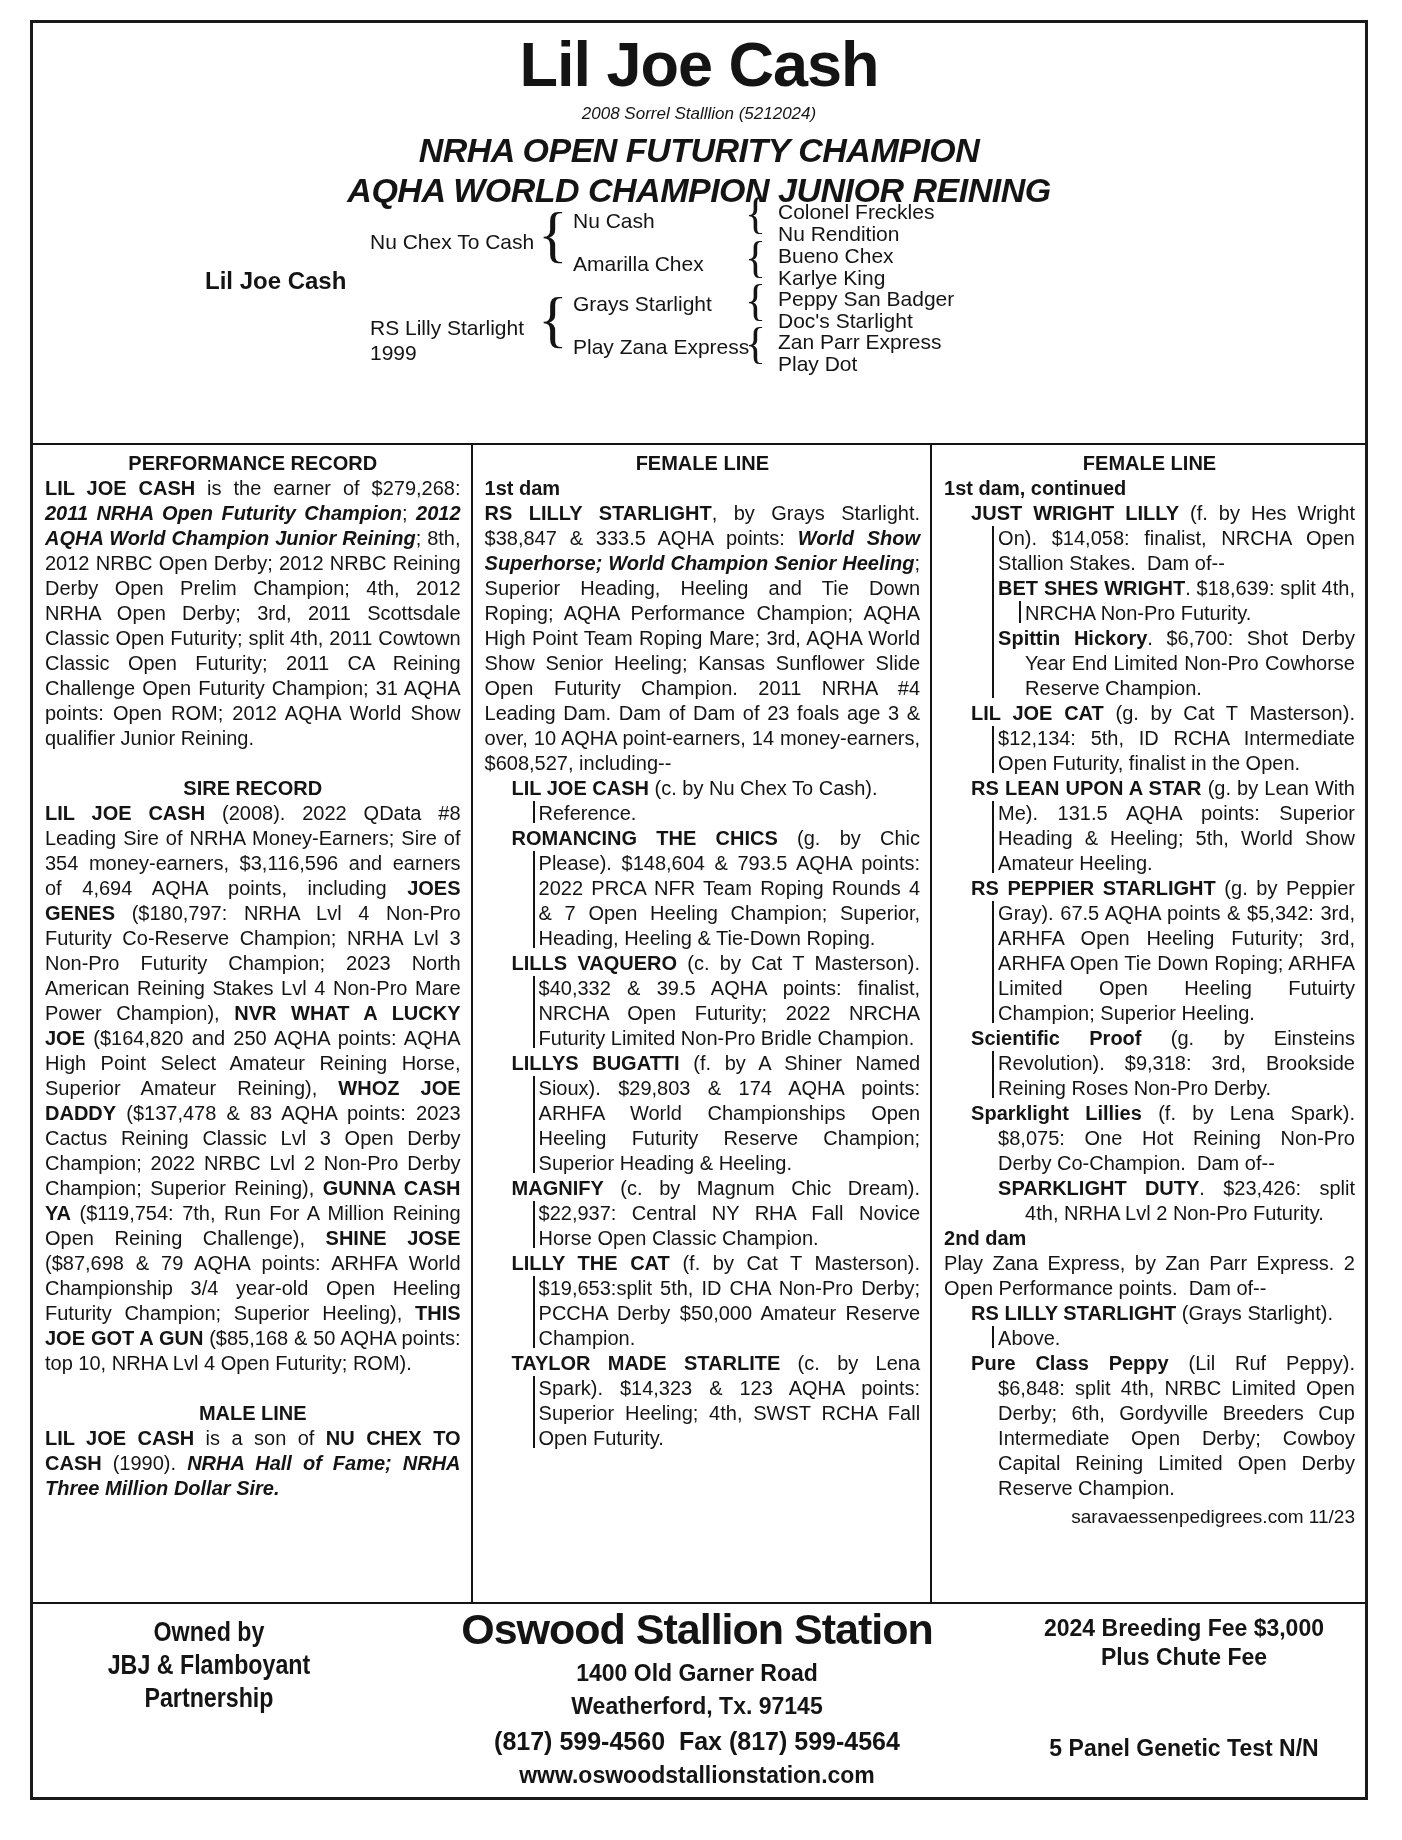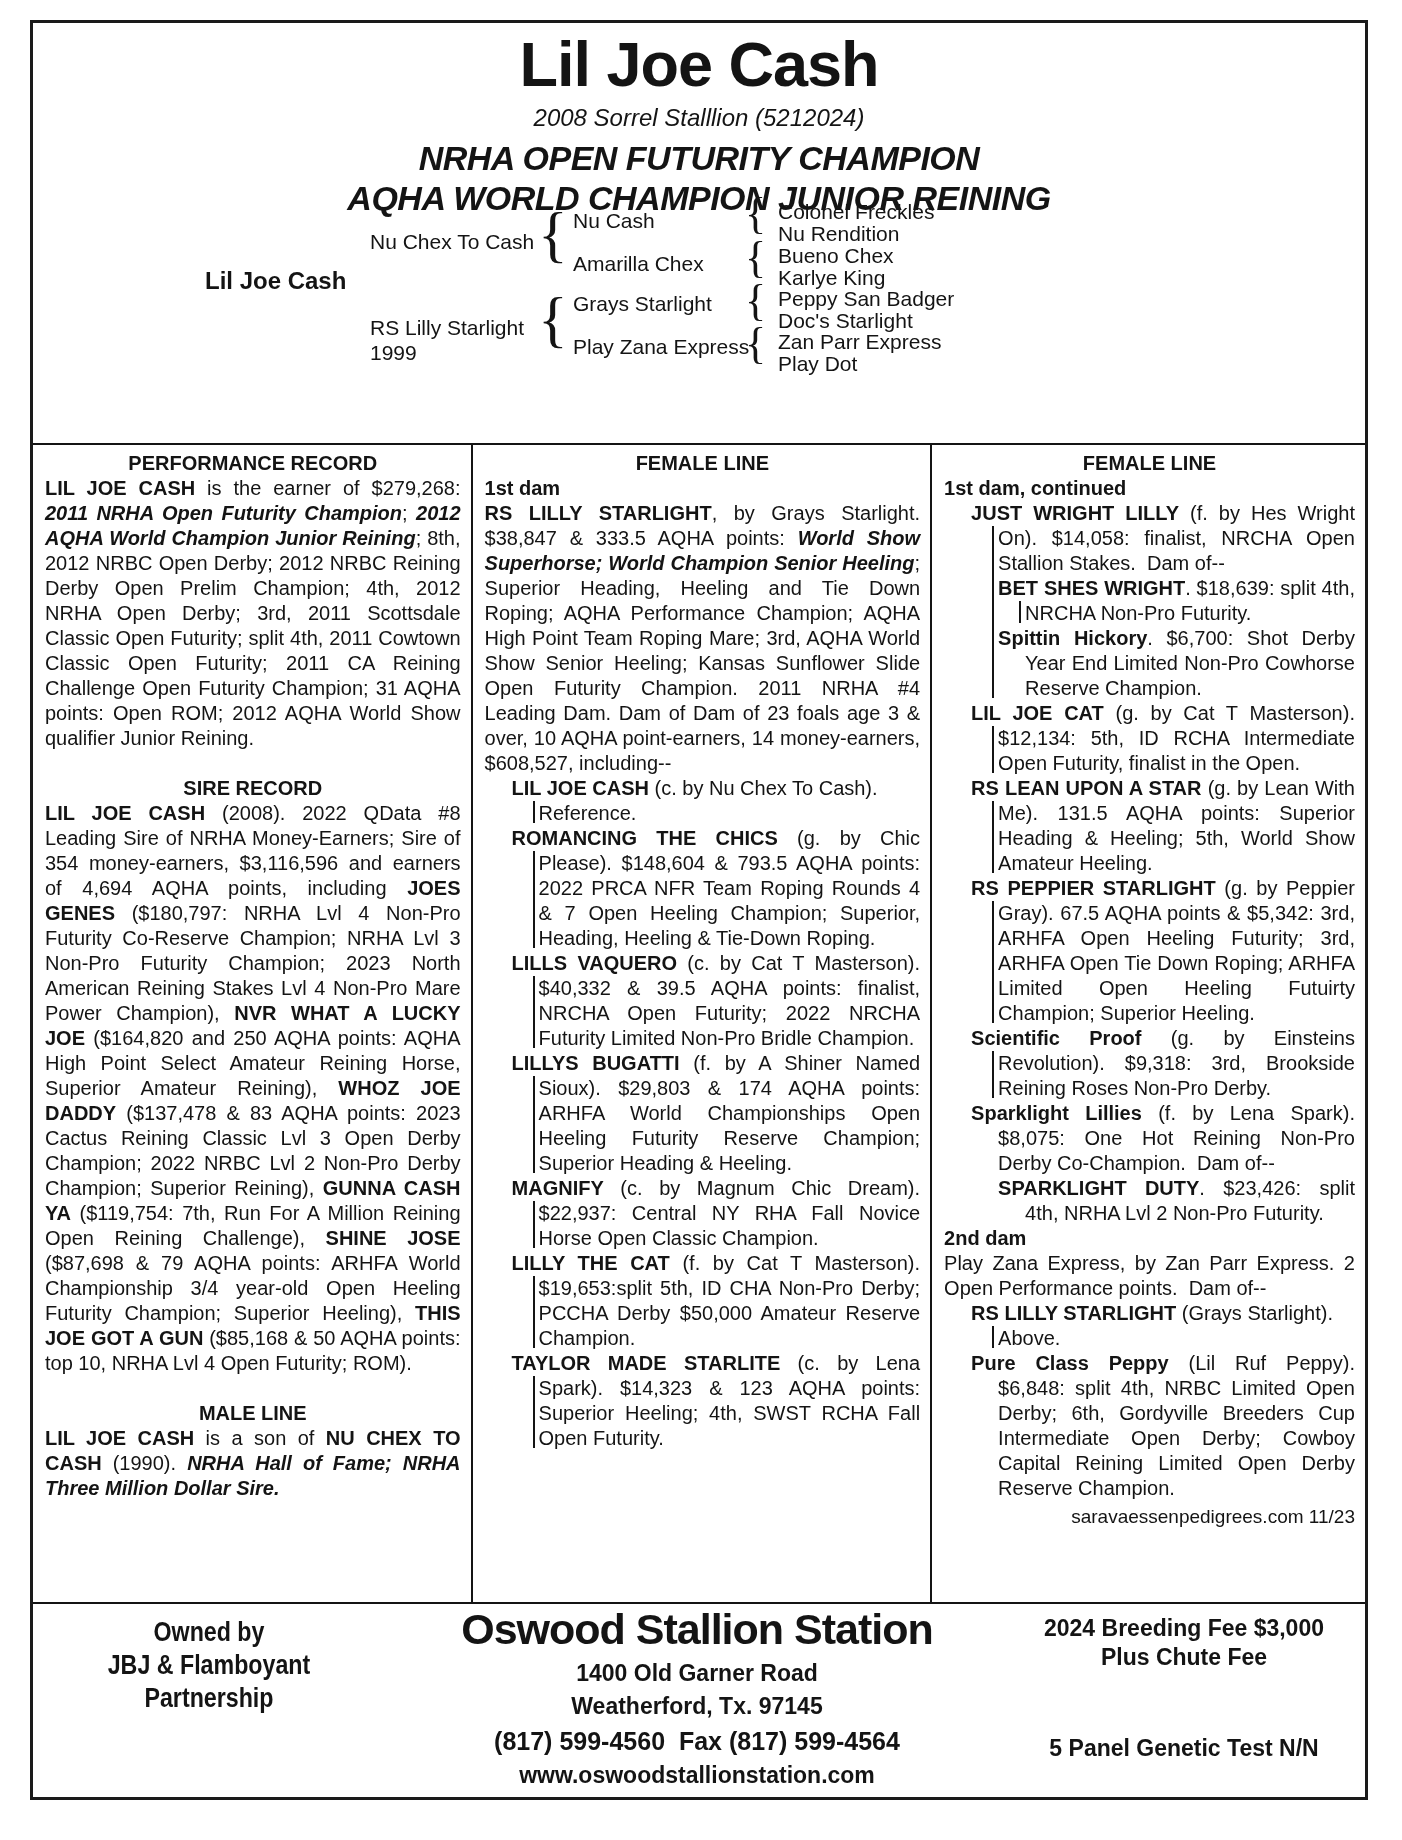--- a/index.html
+++ b/index.html
@@ -1,21 +1,21 @@
 <!DOCTYPE html>
 <html><head>
 <meta charset="utf-8">
 <style>
   html,body{margin:0;padding:0;background:#e8e8e8;}
   .page{position:relative;width:1402px;height:1840px;background:#ffffff;font-family:"Liberation Sans",sans-serif;color:#141414;overflow:hidden;}
   .box{position:absolute;left:30px;top:20px;width:1338px;height:1780px;border:3px solid #1a1a1a;box-sizing:border-box;}
   
   .hdr{position:absolute;left:0;right:0;top:8px;text-align:center;}
   .title{font-size:63px;font-weight:bold;line-height:66px;letter-spacing:-1px;}
-  .subtitle{font-size:24px;font-style:italic;margin-top:7px;}
+  .subtitle{font-size:17px;font-style:italic;margin-top:7px;}
   .honor{font-size:34px;font-weight:bold;font-style:italic;line-height:40px;letter-spacing:-0.5px;}
   .honor.first{margin-top:6px;}
   
   .ped{position:absolute;left:0;top:0;right:0;height:420px;font-size:21px;}
   .ped .it{position:absolute;white-space:nowrap;line-height:23px;}
   .ped .subject{font-weight:bold;font-size:24px;}
   .brace{position:absolute;font-family:"Liberation Serif",serif;font-weight:normal;color:#141414;}
   .brace.big{font-size:62px;line-height:62px;}
   .brace.small{font-size:44px;line-height:46px;}
   

